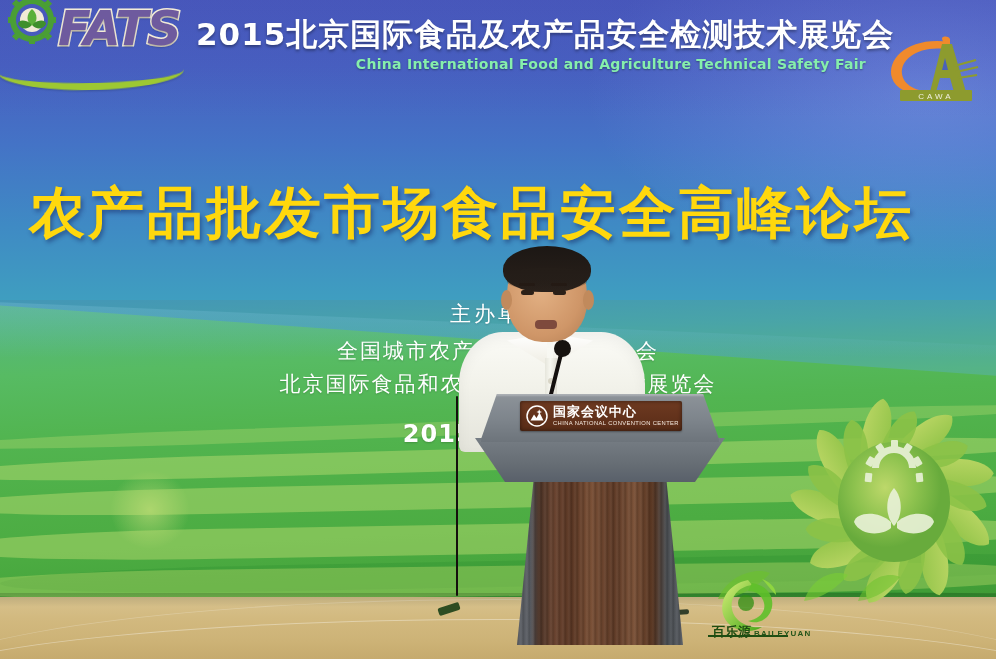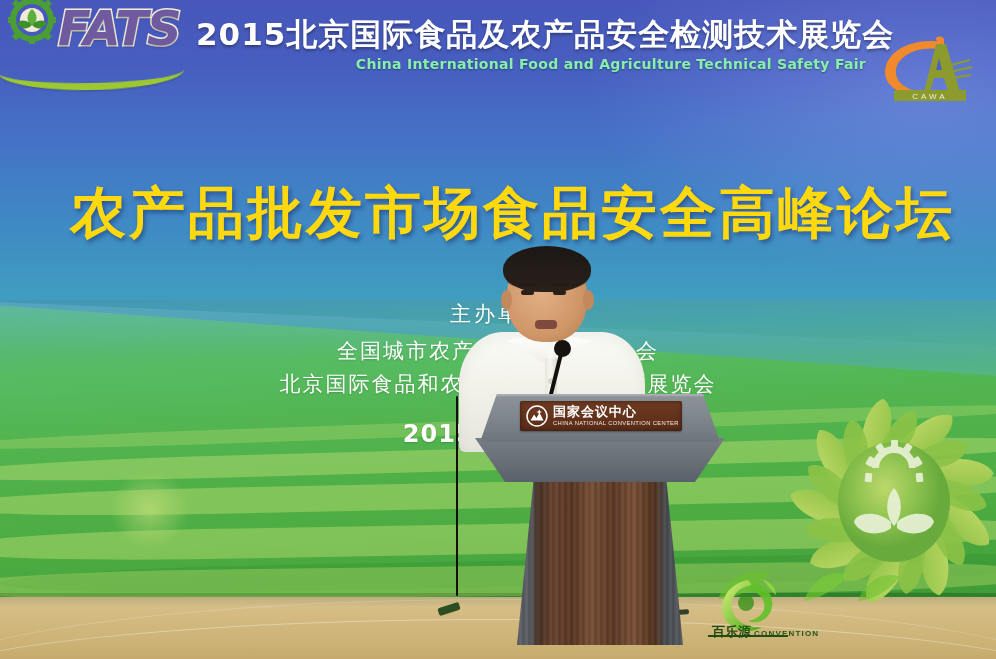--- a/index.html
+++ b/index.html
@@ -143,27 +143,26 @@
     position:absolute; left:196px; top:56px; width:670px;
     text-align:right;
     font-family:"DejaVu Sans", sans-serif;
     font-weight:bold;
     font-size:14px; letter-spacing:.3px;
     color:#86efac;
     text-shadow: 0 1px 2px rgba(0,0,0,.35);
     white-space:nowrap;
   }
   .cawa-logo {
-    position:absolute; right:18px; top:32px; width:104px; height:78px;
+    position:absolute; right:12px; top:32px; width:104px; height:78px;
   }
 
   
   .main-title {
     position:absolute; left:0; right:0; top:176px;
-    text-align:center;
     font-family:"DejaVu Sans", sans-serif;
     font-weight:900;
     font-size:56px;
     letter-spacing:3px;
     color:#ffd80d;
     text-shadow: 2px 3px 4px rgba(20,30,90,.45);
     white-space:nowrap;
     margin-left:29px;
   }
 
@@ -565,17 +564,17 @@
                  C30,52 16,44 14,32 C12,20 20,10 34,8 Z" fill="url(#wmg)"></path>
         <path d="M34,6 C48,8 56,18 54,30 C52,42 40,48 30,44
                  C42,42 48,34 46,26 C44,18 38,14 30,14 Z" fill="#5fc02a" opacity=".9"></path>
         <circle cx="28" cy="26" r="8" fill="#2f8f12" opacity=".75"></circle>
         <path d="M44,2 C54,6 58,12 58,18 C52,12 48,6 44,2 Z" fill="#8fd640"></path>
       </svg>
     </div>
     <div class="wm-rule"></div>
     <div class="wm-sub">
       <span class="wm-sub-cn">百乐源</span>
-      <span class="wm-sub-en">CONVENTION</span>
+      <span class="wm-sub-en">BAILEYUAN</span>
     </div>
   </div>
 
 </div>
 
 </body></html>

